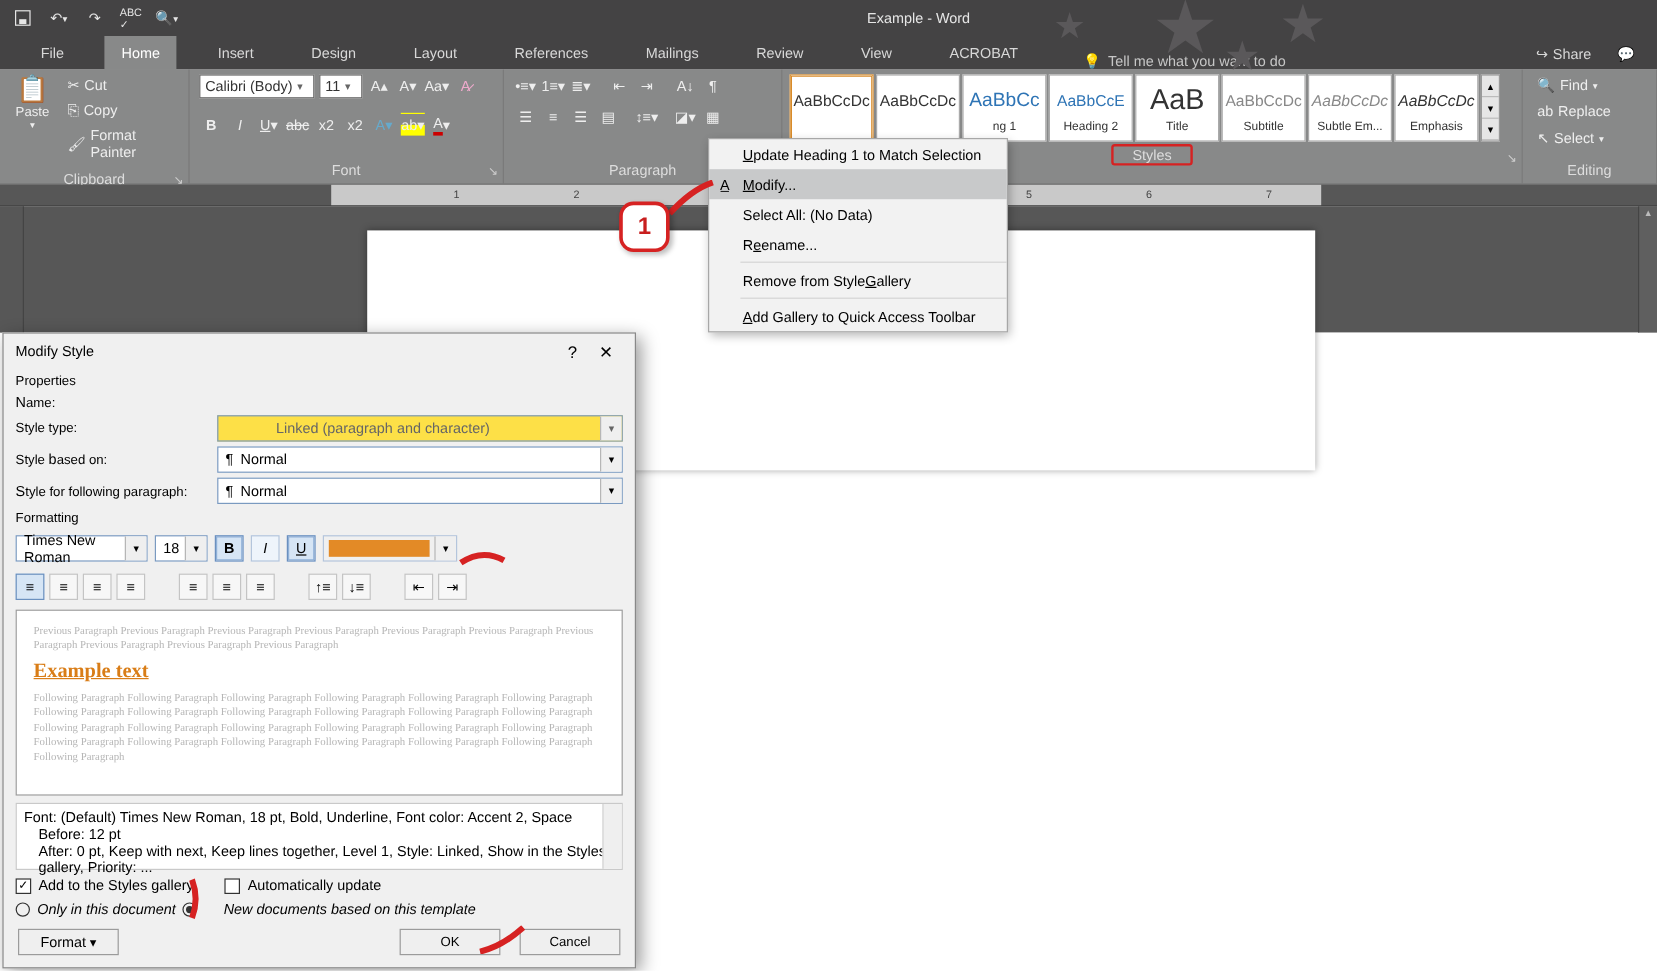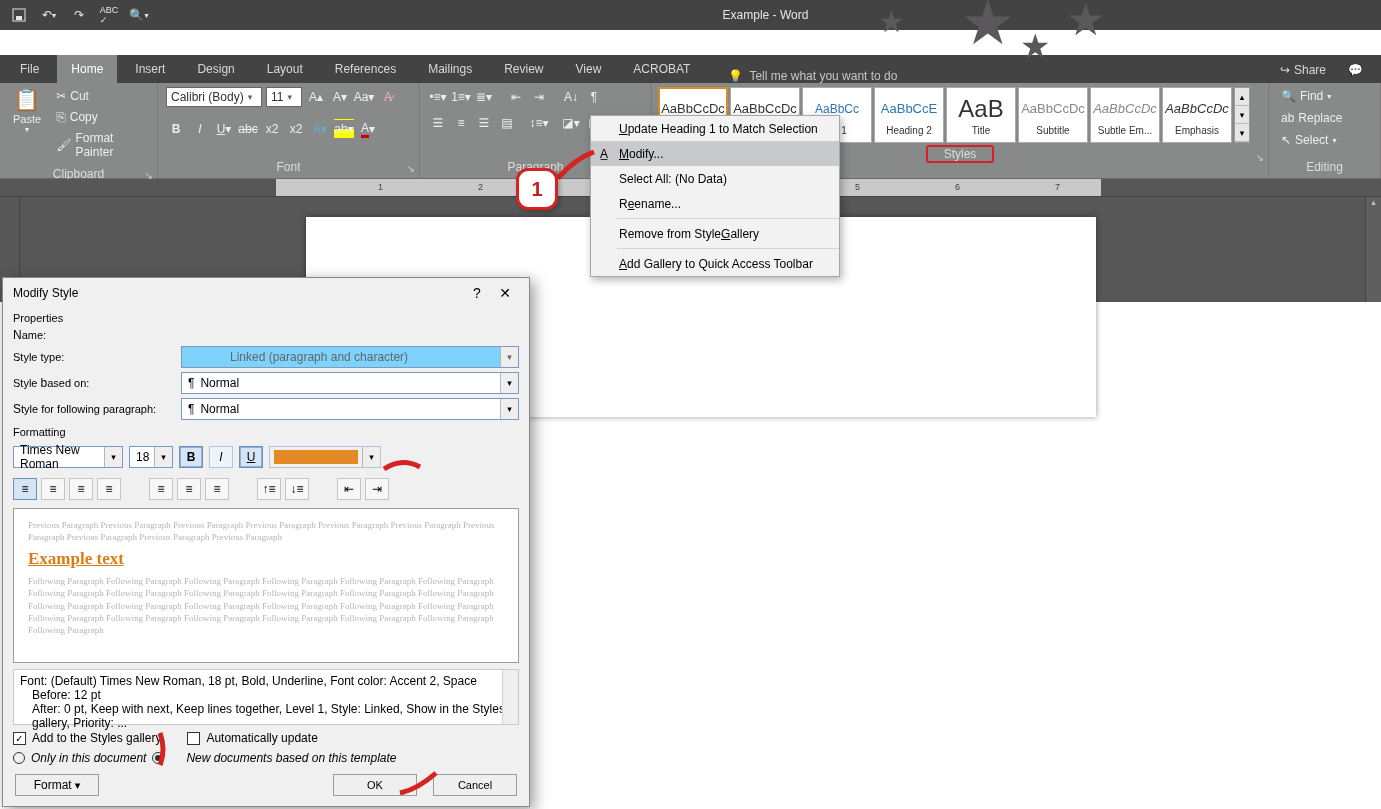--- a/index.html
+++ b/index.html
@@ -7,21 +7,21 @@
 
 
 .titlebar { background:#444344; height:30px; display:flex; align-items:center; color:#e6e6e6; }
 .titlebar .qat { display:flex; align-items:center; gap:8px; padding-left:8px;}
 .titlebar .qat .qbtn { width:22px; height:22px; display:flex; align-items:center; justify-content:center; }
 .titlebar .title { flex:1; text-align:center; font-size:12px; color:#e6e6e6;}
 .titlebar .right { display:flex; align-items:center; gap:10px; padding-right:8px;}
 .titlebar .winbtn { width:36px; height:28px; display:flex; align-items:center; justify-content:center; }
 
 
-.tabs { background:#444344; height:28px; display:flex; align-items:flex-end; color:#d8d8d8; padding-left:6px; gap:4px;margin-top:25px;}
+.tabs { background:#444344; height:28px; display:flex; align-items:flex-end; color:#d8d8d8; padding-left:20px; gap:20px;}
 .tab { padding:7px 14px; cursor:default; }
 .tab.active { background:#888989; color:#fff; }
 .tabs .tellme { margin-left:20px; display:flex; align-items:center; gap:6px; color:#c6c6c6;}
 .tabs .share { margin-left:auto; margin-right:10px; display:flex; align-items:center; gap:6px; }
 .tabs .share .sbtn { padding:6px 8px; display:flex; align-items:center; gap:4px;}
 
 
 .ribbon { background:#888989; height:96px; display:flex; border-bottom:1px solid #6c6c6c; position:relative;}
 .group { border-right:1px solid #7a7a7a; display:flex; flex-direction:column; }
 .group .body { flex:1; display:flex; padding:4px 8px; align-items:flex-start; gap:6px;}
@@ -79,21 +79,21 @@
 
 
 .dialog { position:absolute; left:2px; top:277px; width:528px; height:530px; background:#f0f0f0; border:1px solid #888; box-shadow:4px 4px 14px rgba(0,0,0,.4); z-index:70;}
 .dialog .titlebar2 { height:30px; display:flex; align-items:center; padding:0 10px; font-size:12px;}
 .dialog .titlebar2 .spacer { flex:1;}
 .dialog .titlebar2 .tb-btn { width:28px; text-align:center; font-size:14px;}
 .dialog .section-label { font-size:11px; padding:4px 10px 2px;}
 .dialog .prop-row { display:flex; align-items:center; padding:2px 10px;}
 .dialog .prop-row label { width:168px; font-size:11px;}
 .dialog input.text, .dialog .dd { flex:1; border:1px solid #7a9ac0; background:#fff; height:22px; padding:0 6px; font-size:11px; display:flex; align-items:center; position:relative;}
-.dialog .dd.disabled { background:#7dd3fc; color:#666;padding-left:48px;}
+.dialog .dd.disabled { background:#fde047; color:#666;padding-left:48px;}
 .dialog .dd .ddarr { position:absolute; right:0; top:0; bottom:0; width:18px; border-left:1px solid #b6b6b6; display:flex; align-items:center; justify-content:center; background:#efefef; font-size:9px;}
 .dialog .fmt-toolbar { display:flex; align-items:center; gap:6px; padding:6px 10px;}
 .dialog .fmt-toolbar .btn { width:24px; height:22px; border:1px solid #b4c5dc; background:#eef4fb; display:flex; align-items:center; justify-content:center; font-size:12px;}
 .dialog .fmt-toolbar .btn.pressed { border:1px solid #6b90bf; background:#d6e5f5; box-shadow: inset 0 0 0 1px #8fb0d7;}
 .dialog .fmt-toolbar .colorbtn { width:112px; height:22px; display:flex; align-items:center; border:1px solid #b4c5dc;}
 .dialog .fmt-toolbar .colorbtn .swatch { flex:1; height:14px; margin:0 4px; background:#e38a26;}
 .dialog .fmt-toolbar .colorbtn .ddarr { width:18px; border-left:1px solid #b6b6b6; height:100%; display:flex; align-items:center; justify-content:center; background:#efefef; font-size:9px;}
 .dialog .align-toolbar { display:flex; gap:6px; padding:4px 10px 8px;}
 .dialog .align-toolbar .grp { display:flex; gap:4px;}
 .dialog .align-toolbar .b { width:24px; height:22px; border:1px solid #c4c4c4; background:#f7f7f7; display:flex; align-items:center; justify-content:center;}
@@ -265,21 +265,21 @@
     <div class="styles-body">
       <div class="style-tile selected">
           <div class="prev">AaBbCcDc</div>
           <div class="name">&nbsp;</div>
         </div>
       <div class="style-tile">
           <div class="prev">AaBbCcDc</div>
           <div class="name">&nbsp;</div>
         </div>
       <div class="style-tile">
-          <div class="prev" style="color:#2e74b5;font-size:12px;">AaBbCc</div>
+          <div class="prev" style="color:#2e74b5;font-size:16px;">AaBbCc</div>
           <div class="name">ng 1</div>
         </div>
       <div class="style-tile">
           <div class="prev" style="color:#2e74b5;">AaBbCcE</div>
           <div class="name">Heading 2</div>
         </div>
       <div class="style-tile">
           <div class="prev" style="font-size:24px;">AaB</div>
           <div class="name">Title</div>
         </div>

